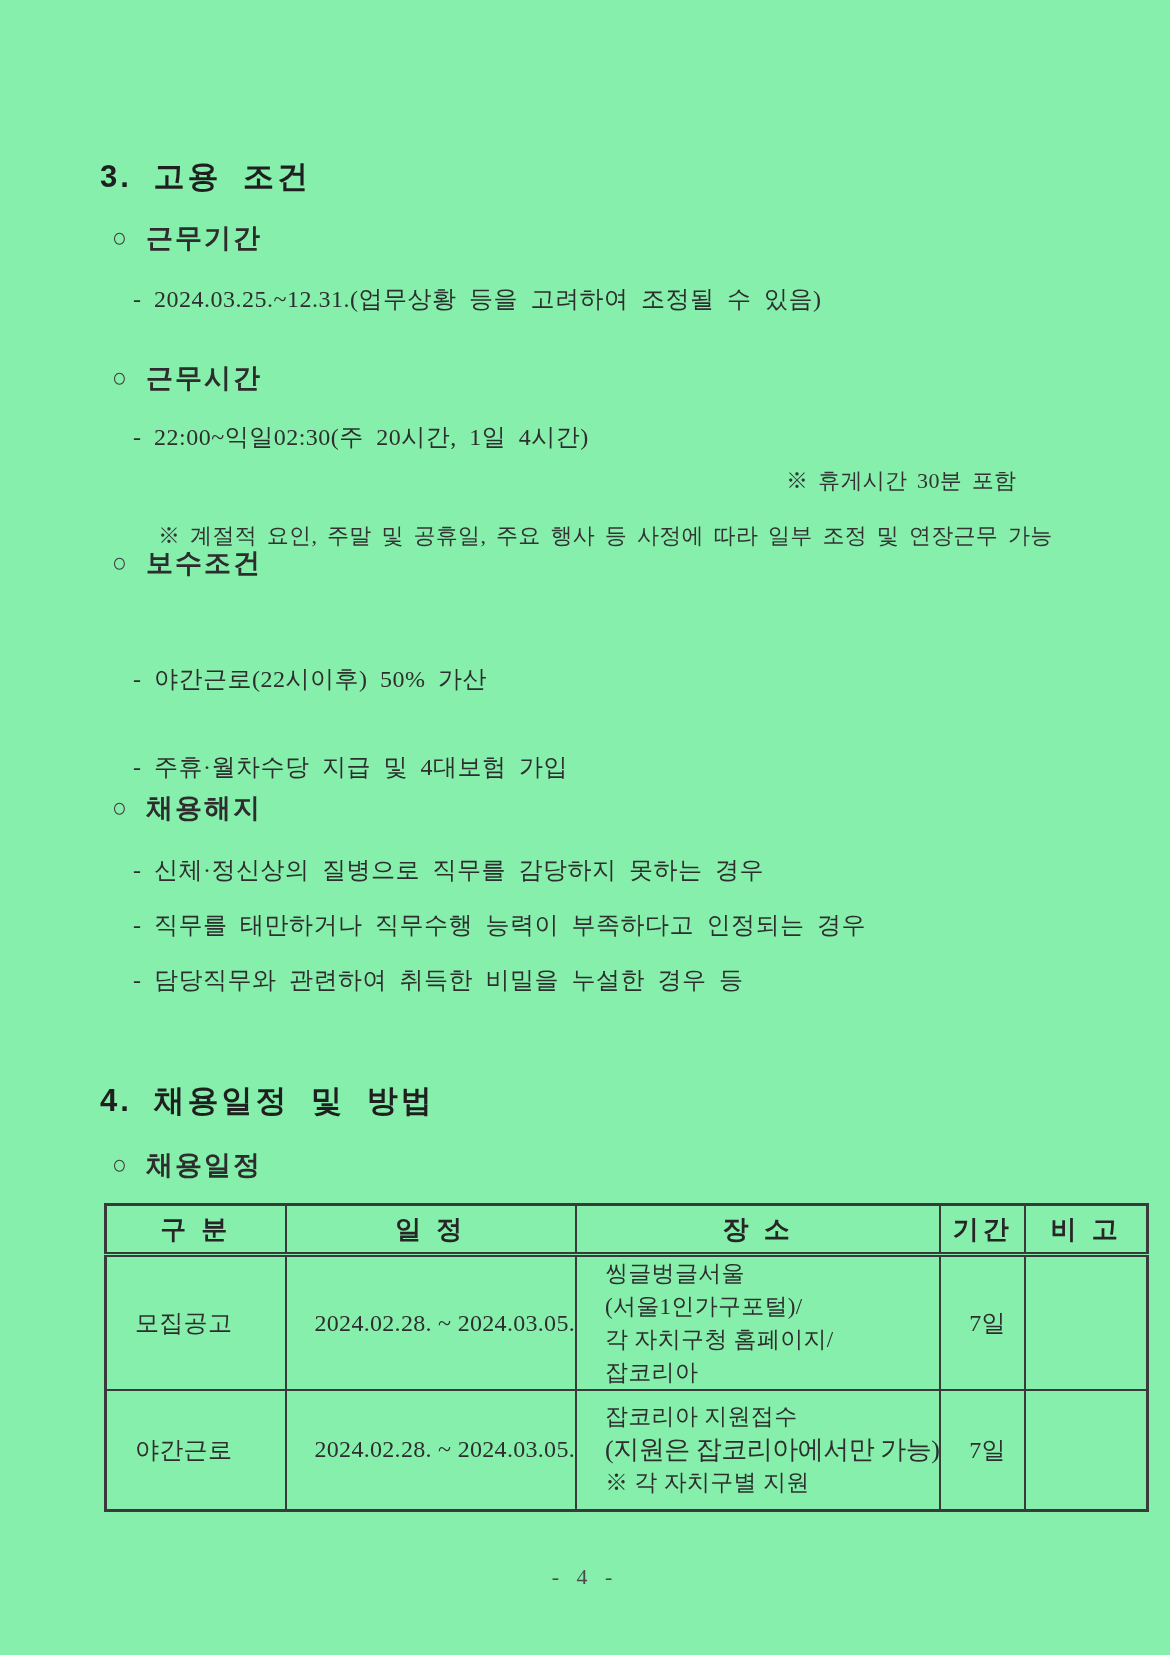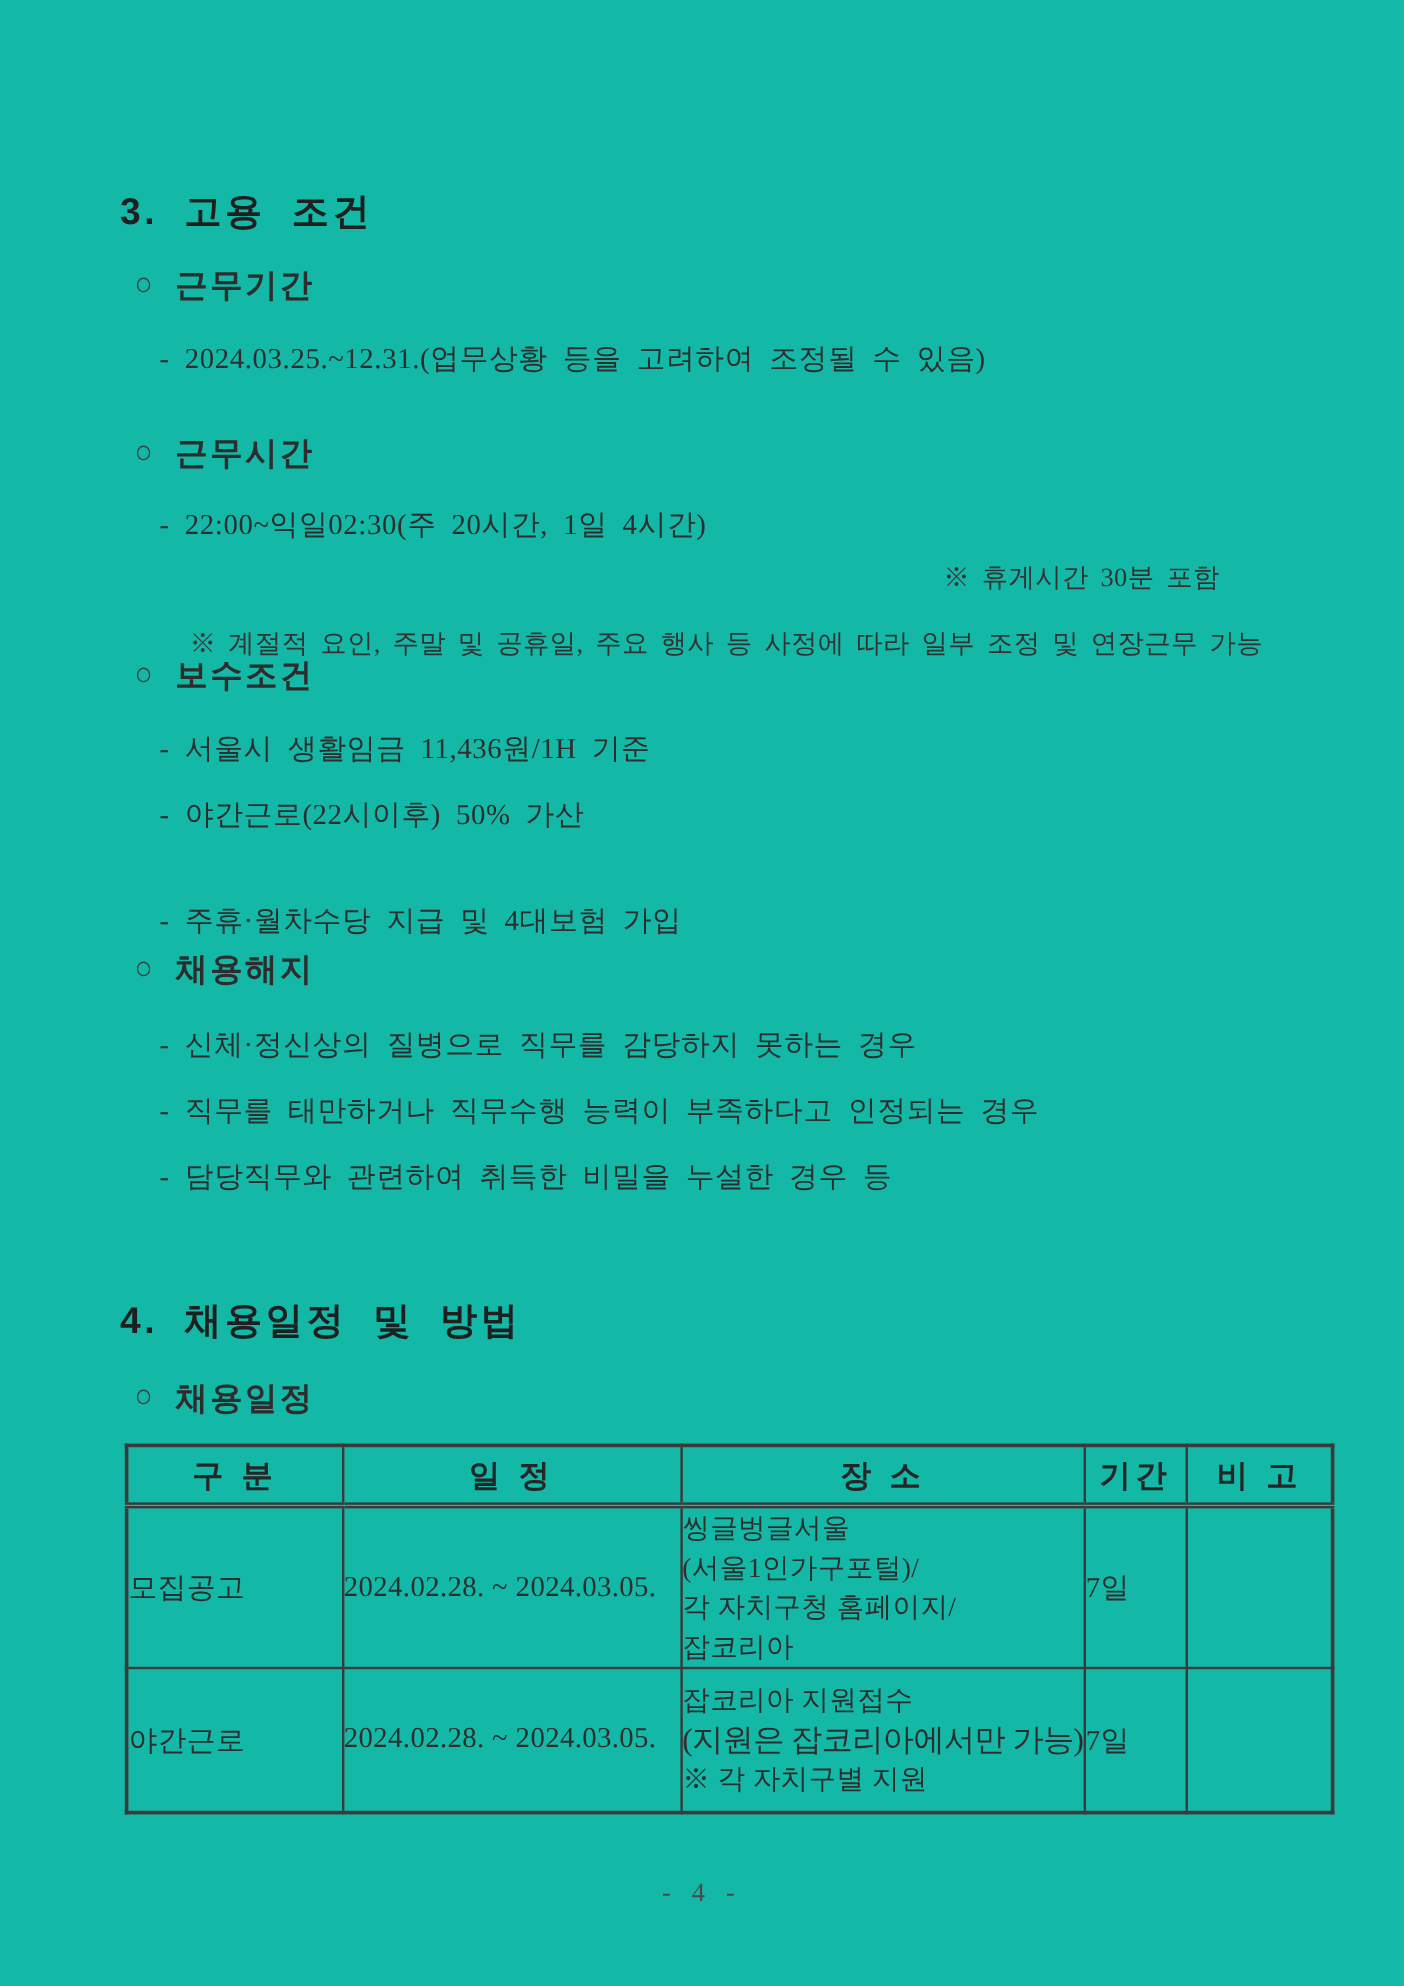--- a/index.html
+++ b/index.html
@@ -2,21 +2,21 @@
 <html><head>
 <meta charset="utf-8">
 <style>
   * { box-sizing: border-box; }
   body { margin: 0; background: #e8e8e8; }
   .page {
     position: relative;
     width: 1170px;
     height: 1655px;
     margin: 0 auto;
-    background: #14b8a6;
+    background: #86efac;
     overflow: hidden;
     font-family: "Liberation Serif", serif;
     color: #2b2b2b;
   }
   .abs { position: absolute; }
   .sec-title {
     font-family: "Liberation Sans", sans-serif;
     font-weight: 800;
     font-size: 31px;
     color: #1f1f1f;
@@ -76,20 +76,21 @@
     font-size: 26px;
     color: #262626;
     letter-spacing: 4px;
     height: 50px;
     border-bottom: 5px double #3a3a3a;
   }
   .schedule td {
     font-size: 24px;
     color: #2e2e2e;
     letter-spacing: 0.3px;
+    padding-left: 28px;
   }
   .row-1 td { height: 132px; }
   .row-2 td { height: 120px; }
   .place-cell div { line-height: 33px; font-size: 23px; white-space: nowrap; }
   .place-cell .condensed { font-size: 26px; letter-spacing: -0.5px; }
   .date-cell { font-size: 23px; white-space: nowrap; }
   .footer {
     left: 0; right: 0;
     top: 1564px;
     text-align: center;
@@ -116,21 +117,20 @@
     <span>근무시간</span>
   </div>
   <div class="abs body-line" style="left:133px; top:421px;">- 22:00~익일02:30(주 20시간, 1일 4시간)</div>
   <div class="abs note-line" style="left:786px; top:426px;">※ 휴게시간 30분 포함</div>
   <div class="abs note-line" style="left:158px; top:481px;">※ 계절적 요인, 주말 및 공휴일, 주요 행사 등 사정에 따라 일부 조정 및 연장근무 가능</div>
 
   <div class="abs sub-heading" style="left:112px; top:545px;">
     <span class="bullet">○</span>
     <span>보수조건</span>
   </div>
-  <div class="abs body-line" style="left:133px; top:608px;">- 서울시 생활임금 11,436원/1H 기준</div>
   <div class="abs body-line" style="left:133px; top:663px;">- 야간근로(22시이후) 50% 가산</div>
   <div class="abs body-line" style="left:133px; top:718px;margin-top:33px;">- 주휴·월차수당 지급 및 4대보험 가입</div>
 
   <div class="abs sub-heading" style="left:112px; top:790px;">
     <span class="bullet">○</span>
     <span>채용해지</span>
   </div>
   <div class="abs body-line" style="left:133px; top:854px;">- 신체·정신상의 질병으로 직무를 감당하지 못하는 경우</div>
   <div class="abs body-line" style="left:133px; top:909px;">- 직무를 태만하거나 직무수행 능력이 부족하다고 인정되는 경우</div>
   <div class="abs body-line" style="left:133px; top:964px;">- 담당직무와 관련하여 취득한 비밀을 누설한 경우 등</div>

